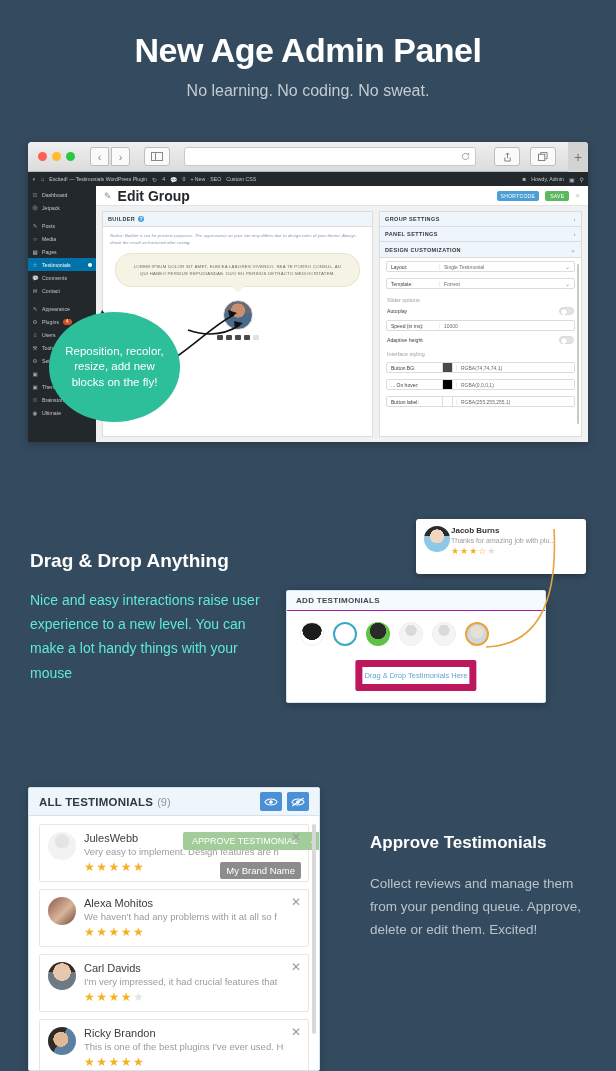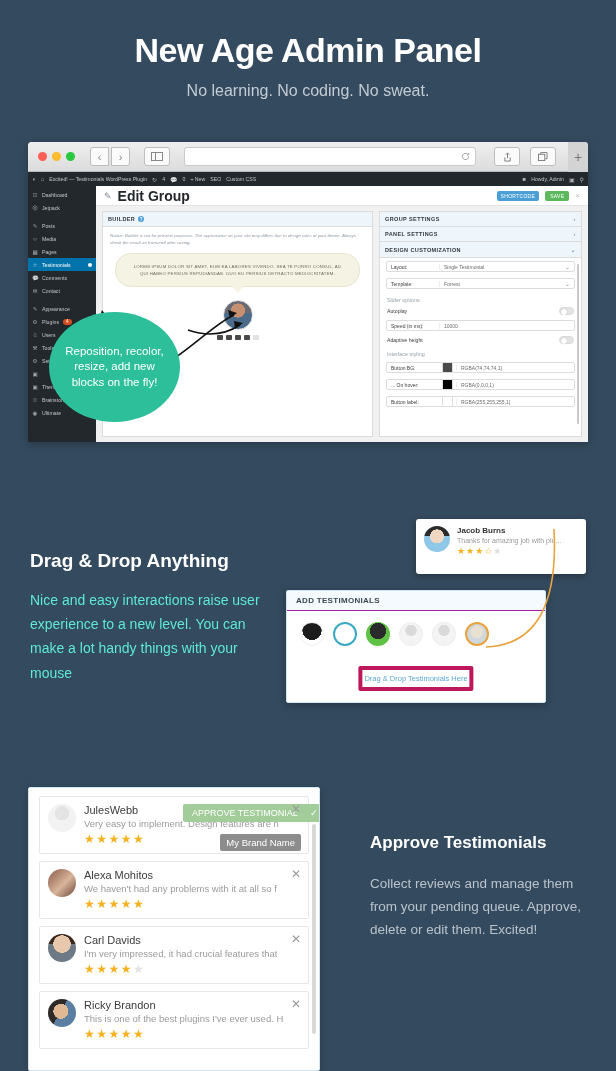--- a/index.html
+++ b/index.html
@@ -184,21 +184,21 @@
     font-size: 19px; font-weight: bold; color: #fff;
   }
   .dd-body {
     position: absolute; left: 30px; top: 588px; width: 232px;
     font-size: 14px; line-height: 1.73; color: #5eead4;
   }
 
   .floatcard {
     position: absolute; left: 416px; top: 519px; width: 170px; height: 55px;
     background: #fff; border-radius: 3px; box-shadow: 0 2px 7px rgba(0,0,0,.3);
-    padding: 7px 8px; display: flex; gap: 7px; z-index: 4;
+    padding: 7px 8px; display: flex; gap: 1px; z-index: 4;
   }
   .fc-av {
     width: 26px; height: 26px; border-radius: 50%; flex: 0 0 26px;
     background: radial-gradient(circle at 50% 40%, #efd7c2 0 34%, transparent 35%),
                 linear-gradient(#2b2b2b 0 38%, #8fc7e8 38% 100%);
   }
   .fc-name { font-size: 8px; color: #333; font-weight: 600; }
   .fc-text { font-size: 7px; color: #9b9b9b; margin-top: 2px; }
   .stars { margin-top: 2px; letter-spacing: 1px; font-size: 9px; color: #f5b120; }
   .stars .off { color: #dcdcdc; }
@@ -215,21 +215,21 @@
   }
   .ap-avs { display: flex; gap: 9px; padding: 11px 13px 0; }
   .apav { width: 24px; height: 24px; border-radius: 50%; }
   .apav.a1 { background: radial-gradient(circle at 50% 34%, #1c1c1c 0 52%, transparent 53%), #fff; border:1px solid #eee;}
   .apav.a2 { background: #fff; border: 2px solid #3aa9c4; }
   .apav.a3 { background: radial-gradient(circle at 50% 38%, #2b2b2b 0 42%, transparent 43%), #5fc244; }
   .apav.a4, .apav.a5 { background: radial-gradient(circle at 50% 33%, #dadada 0 30%, transparent 31%), linear-gradient(#f4f4f4,#f4f4f4); border:1px solid #ededed;}
   .apav.a6 { background: radial-gradient(circle at 50% 40%, #e8e0d0 0 40%, transparent 41%), #cfd8dd; border: 2px solid #e8a33d; }
   .dd-btn {
     position: absolute; left: 50%; transform: translateX(-50%); bottom: 11px;
-    border: 4px solid #be185d; color: #5da8d4; font-size: 7.5px;
+    border: 7px solid #be185d; color: #5da8d4; font-size: 7.5px;
     padding: 4px 2px; border-radius: 2px; background: #fff; white-space: nowrap;
   }
   .curve-svg { position: absolute; left: 286px; top: 515px; width: 300px; height: 190px; z-index: 5; pointer-events:none;}
 
   
   .alltest {
     position: absolute; left: 28px; top: 787px; width: 292px; height: 284px;
     background: #fff; border: 1px solid #d2e3f0; border-radius: 2px; overflow: hidden;
     box-shadow: 0 2px 8px rgba(0,0,0,.2);
   }
@@ -571,20 +571,39 @@
       <div class="apav a2"></div>
       <div class="apav a3"></div>
       <div class="apav a4"></div>
       <div class="apav a5"></div>
       <div class="apav a6"></div>
     </div>
     <div class="dd-btn">Drag &amp; Drop Testimonials Here</div>
   </div>
 
   <div class="alltest">
+    <div class="at-head">
+      <span class="at-title">ALL TESTIMONIALS</span>
+      <span class="at-count">(9)</span>
+      <div class="at-icons">
+        <div class="eyebtn">
+          <svg width="14" height="10" viewBox="0 0 16 11">
+              <path d="M1 5.5 C4 1 12 1 15 5.5 C12 10 4 10 1 5.5Z" fill="none" stroke="#fff" stroke-width="1.2"></path>
+              <circle cx="8" cy="5.5" r="2.1" fill="#fff"></circle>
+            </svg>
+        </div>
+        <div class="eyebtn">
+          <svg width="14" height="10" viewBox="0 0 16 11">
+              <path d="M1 5.5 C4 1 12 1 15 5.5 C12 10 4 10 1 5.5Z" fill="none" stroke="#fff" stroke-width="1.2"></path>
+              <circle cx="8" cy="5.5" r="2.1" fill="#fff"></circle>
+              <line x1="1.5" y1="10" x2="14.5" y2="1" stroke="#fff" stroke-width="1.3"></line>
+            </svg>
+        </div>
+      </div>
+    </div>
 
     <div class="at-list">
 
       <div class="trow">
         <div class="trow-av av-jules"></div>
         <div>
           <div class="t-name">JulesWebb</div>
           <div class="t-text">Very easy to implement. Design features are n</div>
           <div class="t-stars">★★★★★</div>
         </div>

